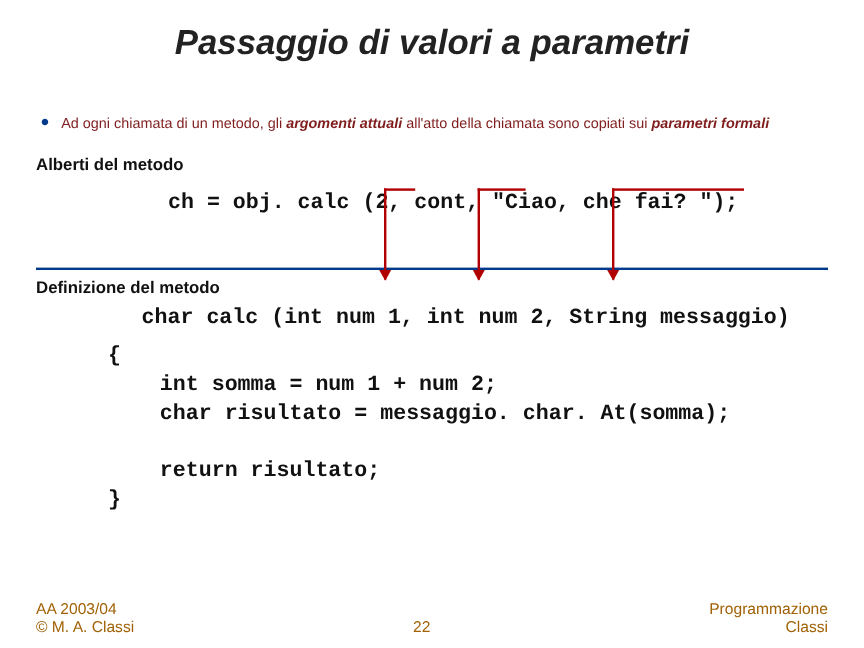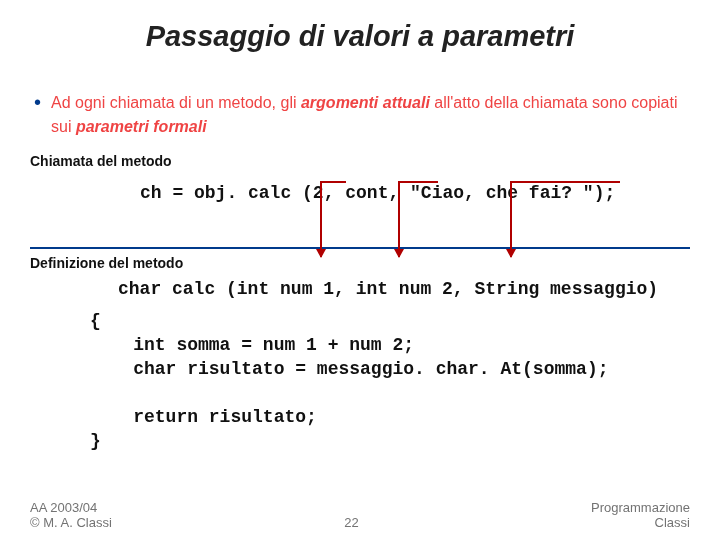--- a/index.html
+++ b/index.html
@@ -25,23 +25,23 @@
     gap: 10px;
     margin-bottom: 14px;
     padding: 0 4px;
   }
   .bullet-dot {
     color: #003a8c;
     font-size: 20px;
     line-height: 22px;
   }
   .bullet-text {
-    font-size: 16px;
+    font-size: 12px;
     line-height: 24px;
-    color: #ef4444;
+    color: #7f1d1d;
   }
   .bullet-text .em {
     font-weight: bold;
     font-style: italic;
   }
   .section-label {
     font-size: 14px;
     font-weight: bold;
     color: #111;
     margin: 6px 0 6px 0;
@@ -100,38 +100,38 @@
   .arrow.a3::before { width: 110px; }
   .footer {
     position: absolute;
     bottom: 10px;
     left: 30px;
     right: 30px;
     display: flex;
     justify-content: space-between;
     align-items: flex-end;
     font-size: 13px;
-    color: #737373;
+    color: #a16207;
   }
   .footer .right { text-align: right; }
   .footer .mid { text-align: left; flex: 0 0 auto; }
 </style>
 </head>
 <body>
 
 <div class="title">Passaggio di valori a parametri</div>
 
 <div class="bullet-row">
   <span class="bullet-dot">•</span>
   <div class="bullet-text">
     <span>Ad ogni chiamata di un metodo, gli </span><span class="em">argomenti attuali</span><span> all'atto della chiamata sono copiati sui </span><span class="em">parametri formali</span>
   </div>
 </div>
 
-<div class="section-label">Chiamata del metodo</div>
+<div class="section-label">Alberti del metodo</div>
 <div class="code call-line">ch = obj. calc (2, cont, "Ciao, che fai? ");</div>
 
 <div class="arrows">
   <div class="arrow a1"></div>
   <div class="arrow a2"></div>
   <div class="arrow a3"></div>
 </div>
 
 <hr class="divider">
 

